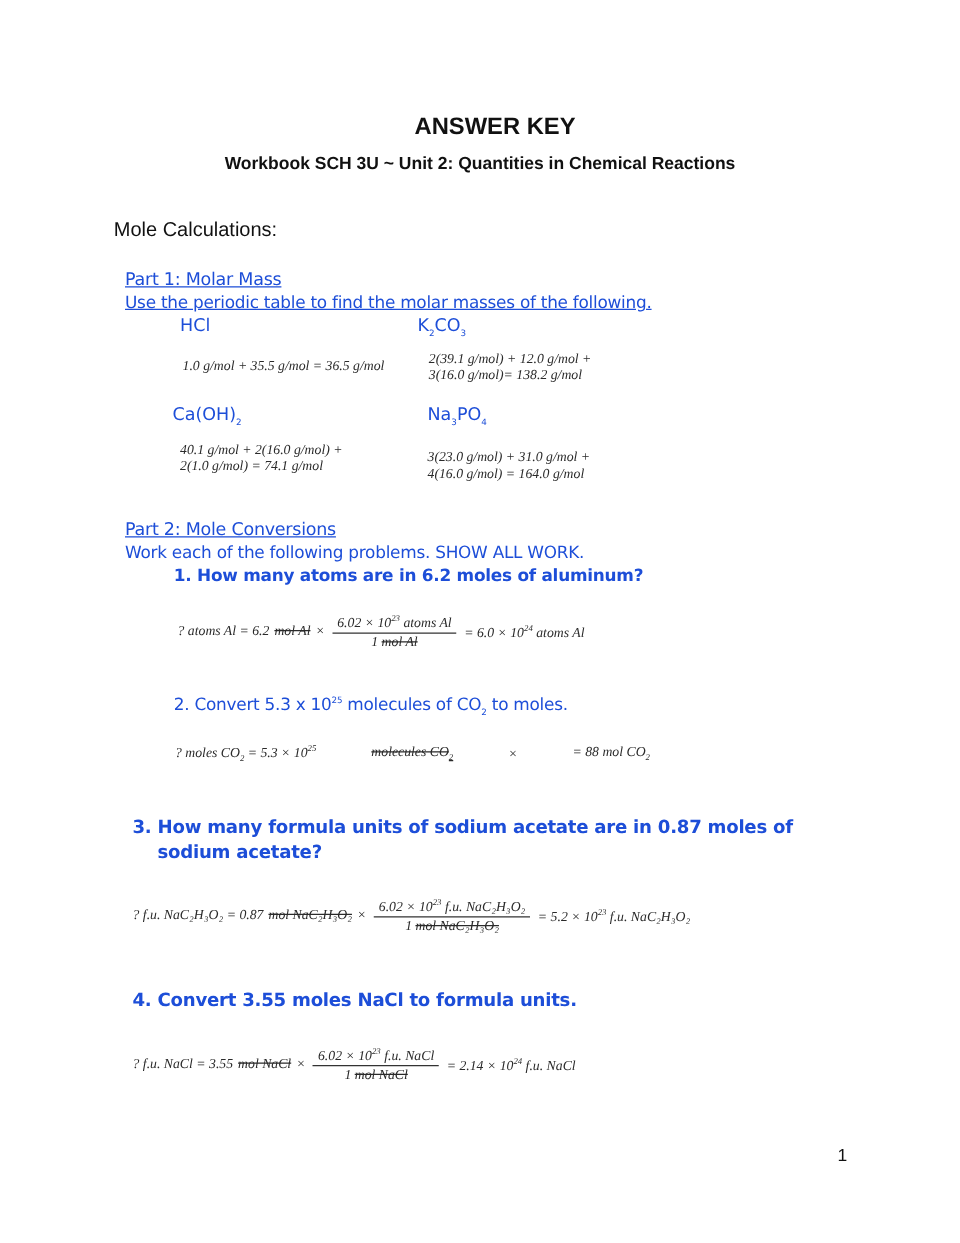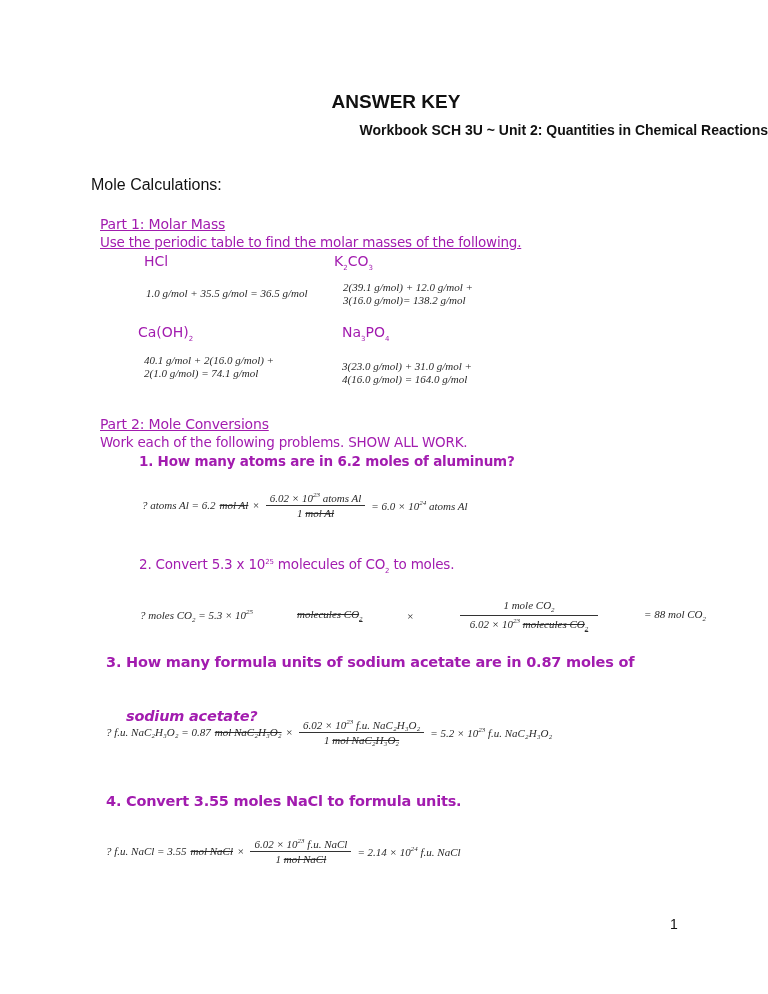--- a/index.html
+++ b/index.html
@@ -1,22 +1,22 @@
 <!DOCTYPE html>
 <html><head>
 <meta charset="utf-8">
 <style>
   html, body { margin: 0; padding: 0; background: #ffffff; }
   body { width: 768px; height: 994px; position: relative; overflow: hidden; color: #111; }
   .abs { position: absolute; white-space: nowrap; }
   .sans { font-family: "Liberation Sans", sans-serif; }
-  .hand { font-family: "DejaVu Sans", sans-serif; color: #a21caf; }
+  .hand { font-family: "DejaVu Sans", sans-serif; color: #1d4ed8; }
   .serif { font-family: "Liberation Serif", serif; font-style: italic; color: #2a2a2a; }
   .title { font-size: 19px; font-weight: bold; left: 12px; width: 768px; text-align: center; top: 91px; }
-  .subtitle { font-size: 14px; font-weight: bold; left: 0; width: 768px; text-align: right; top: 122px; }
+  .subtitle { font-size: 14px; font-weight: bold; left: 0; width: 768px; text-align: center; top: 122px; }
   .section { font-size: 16px; left: 91px; top: 176px; }
   .part-heading { font-size: 14px; text-decoration: underline; letter-spacing: -0.2px; }
   .instr { font-size: 13.5px; letter-spacing: -0.2px; }
   .formula { font-size: 14px; }
   .work { font-size: 11px; line-height: 13px; }
   .q { font-size: 13.5px; letter-spacing: -0.2px; }
   .q-big { font-size: 14.5px; font-weight: bold; letter-spacing: -0.2px; }
   .eq { font-size: 11px; display: flex; align-items: center; }
   .eq .t { padding: 0 2px; }
   .strike { text-decoration: line-through; }
@@ -65,29 +65,25 @@
   </span>
   <span class="t"><span>= 6.0 × 10</span><sup>24</sup><span> atoms Al</span></span>
 </div>
 
 <div class="abs hand q" style="left:139px; top:556px;"><span>2.  Convert 5.3 x 10</span><sup>25</sup><span> molecules of CO</span><sub>2</sub><span> to moles.</span></div>
 
 <div class="abs serif eq" style="left:138px; top:595px;gap:40px;">
   <span class="t"><span>? moles CO</span><sub>2</sub><span> = 5.3 × 10</span><sup>25</sup></span>
   <span class="t strike"><span>molecules CO</span><sub>2</sub></span>
   <span class="t">×</span>
-  <span class="frac" style="min-width:130px;">
-    <span class="num" style="width:130px; text-align:center;"><span>1 mole CO</span><sub>2</sub></span>
-    <span class="den"><span>6.02 × 10</span><sup>23</sup> <span class="strike"><span>molecules CO</span><sub>2</sub></span></span>
-  </span>
   <span class="t"><span>= 88 mol CO</span><sub>2</sub></span>
 </div>
 
 <div class="abs hand q-big" style="left:106px; top:654px;">3.  How many formula units of sodium acetate are in 0.87 moles of</div>
-<div class="abs hand q-big" style="left:126px; top:708px;font-style:italic;">sodium acetate?</div>
+<div class="abs hand q-big" style="left:126px; top:674px;">sodium acetate?</div>
 
 <div class="abs serif eq" style="left:104px; top:714px;">
   <span class="t">? f.u. NaC₂H₃O₂ = 0.87</span>
   <span class="t strike">mol NaC₂H₃O₂</span>
   <span class="t">×</span>
   <span class="frac">
     <span class="num"><span>6.02 × 10</span><sup>23</sup><span> f.u. NaC₂H₃O₂</span></span>
     <span class="den"><span>1</span> <span class="strike">mol NaC₂H₃O₂</span></span>
   </span>
   <span class="t"><span>= 5.2 × 10</span><sup>23</sup><span> f.u. NaC₂H₃O₂</span></span>

